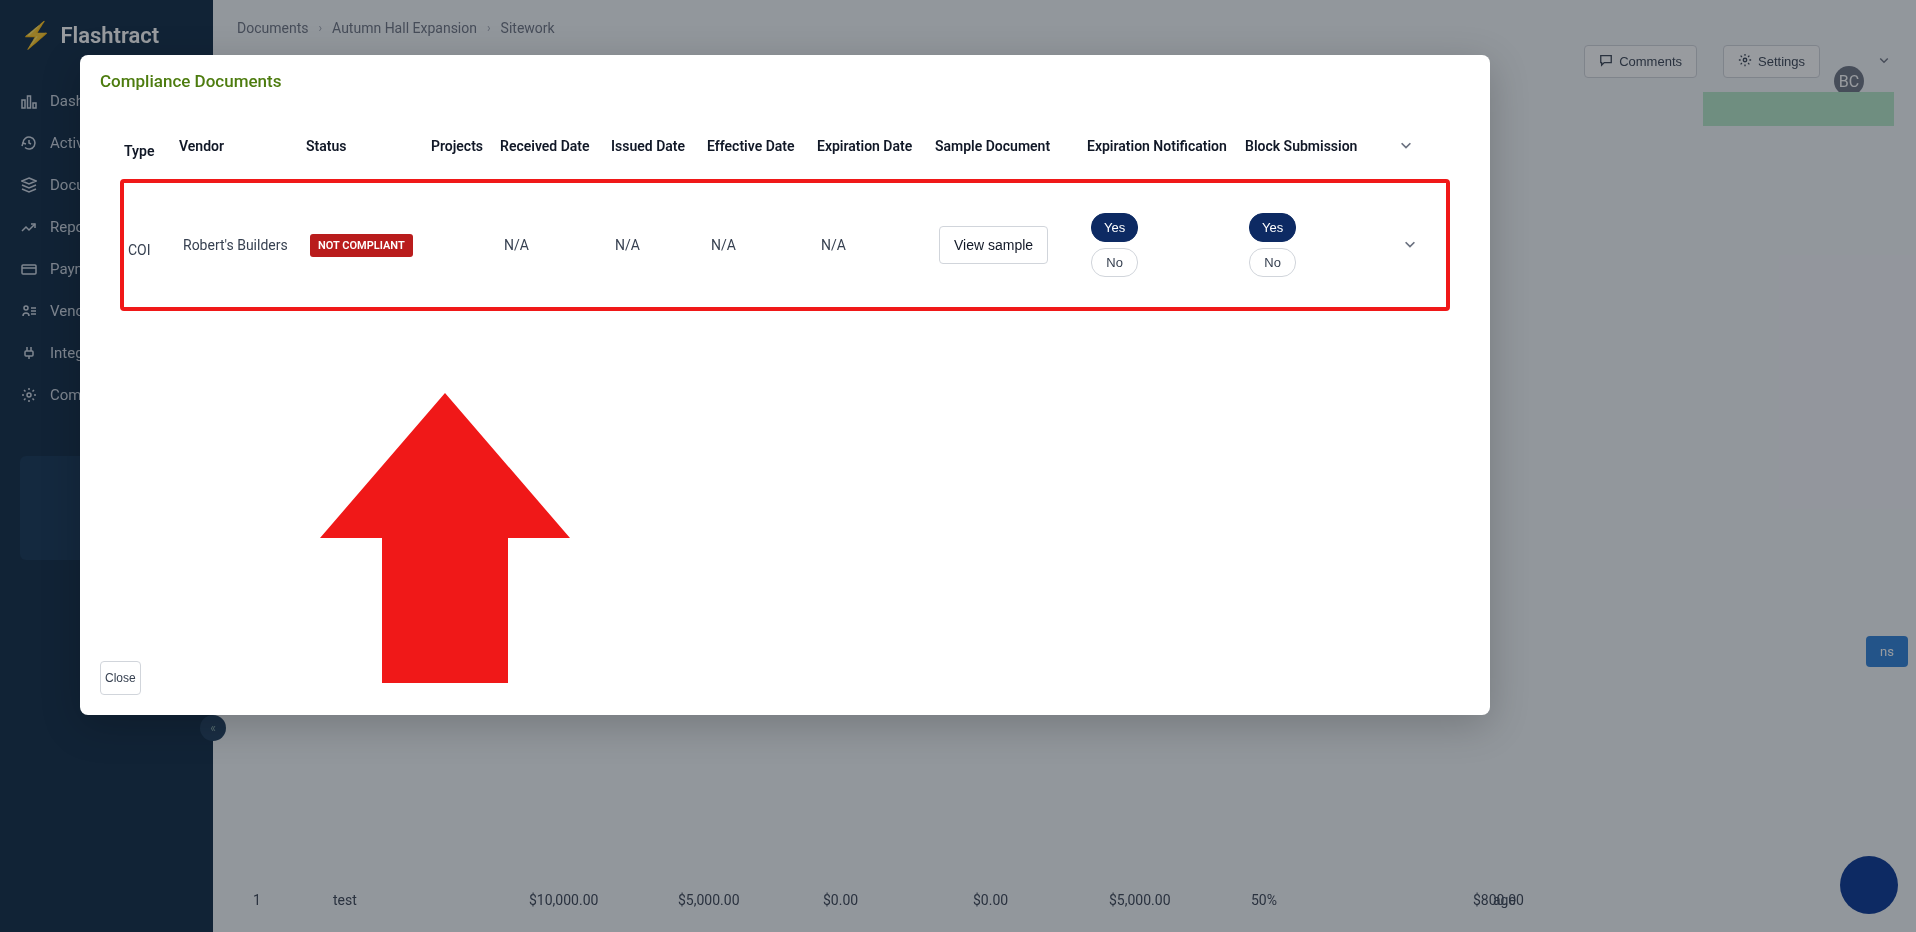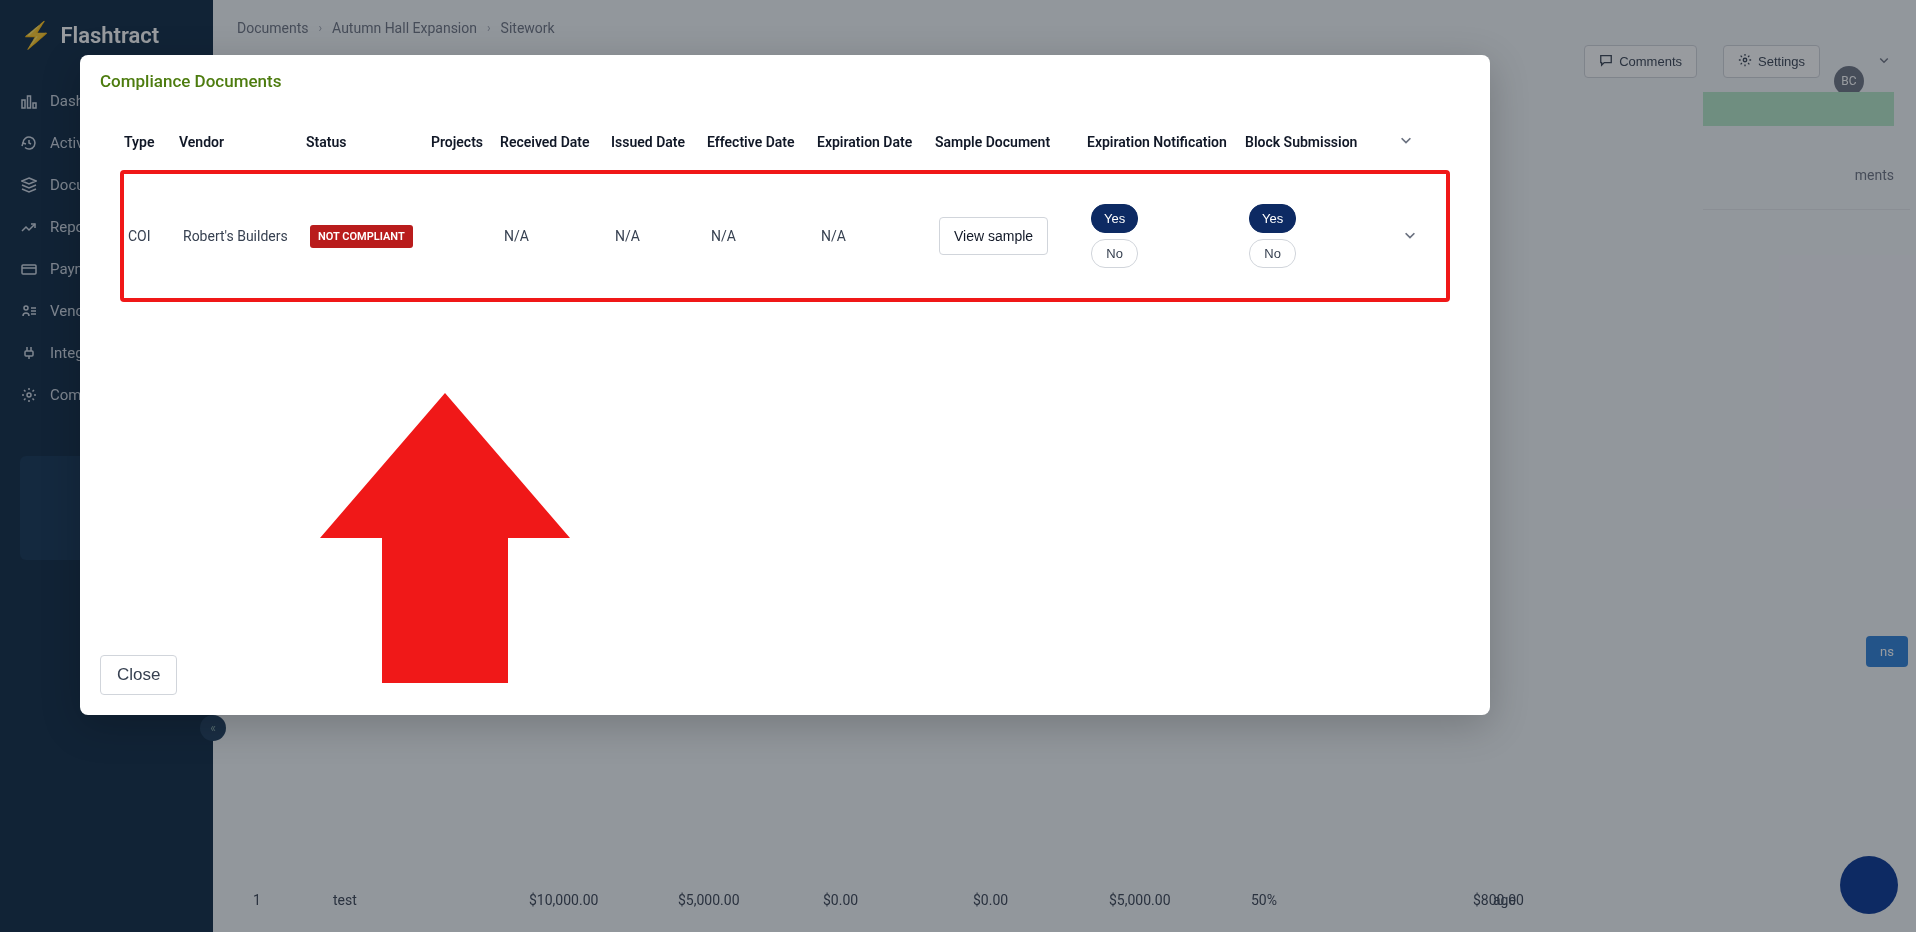--- a/index.html
+++ b/index.html
@@ -129,21 +129,21 @@
   }
   .avatar {
     width: 30px;
     height: 30px;
     border-radius: 50%;
     background: #6b7280;
     color: white;
     display: flex;
     align-items: center;
     justify-content: center;
-    font-size: 12px;
+    font-size: 16px;
     margin-top: 40px;
   }
   .dropdown-chev {
     color: #6b7280;
     font-size: 12px;
   }
   .bg-green-bar {
     position: absolute;
     top: 92px;
     left: 1490px;
@@ -230,21 +230,21 @@
   .table-row {
     border: 4px solid #f01818;
     border-radius: 4px;
     display: flex;
     align-items: center;
     padding: 30px 4px;
     font-size: 14px;
     color: #374151;
     position: relative;
   }
-  .col-type { width: 55px; }
+  .col-type { width: 55px; margin-top: 10px; }
   .col-vendor { width: 127px; }
   .col-status { width: 125px; }
   .col-project { width: 69px; }
   .col-received { width: 111px; }
   .col-issued { width: 96px; }
   .col-effective { width: 110px; }
   .col-expiration { width: 118px; }
   .col-sample { width: 152px; }
   .col-notif { width: 158px; }
   .col-block { width: 138px; }
@@ -288,23 +288,23 @@
     color: white;
     border-color: #0d2a63;
   }
   
   .modal-footer {
     padding: 14px 20px 20px 20px;
   }
   .close-btn {
     border: 1px solid #d1d5db;
     background: white;
-    padding: 9px 16px;
+    padding: 9px 4px;
     border-radius: 4px;
-    font-size: 17px;
+    font-size: 12px;
     color: #374151;
   }
   
   
   .red-arrow {
     position: absolute;
     left: 240px;
     top: 290px;
     pointer-events: none;
   }
@@ -441,21 +441,20 @@
       <span>Settings</span>
     </button>
     <div class="avatar">BC</div>
     <span class="dropdown-chev">
       <svg width="12" height="12" viewBox="0 0 16 16" fill="none" stroke="currentColor" stroke-width="2">
           <path d="M3 6l5 5 5-5"></path>
         </svg>
     </span>
   </div>
   <div class="bg-green-bar"></div>
-  <div class="bg-panel">ments</div>
   <div class="bg-blue-btn">ns</div>
   <div class="bg-row">
     <span style="left:20px">1</span>
     <span style="left:100px">test</span>
     <span style="left:296px">$10,000.00</span>
     <span style="left:445px">$5,000.00</span>
     <span style="left:590px">$0.00</span>
     <span style="left:740px">$0.00</span>
     <span style="left:876px">$5,000.00</span>
     <span style="left:1018px">50%</span>

